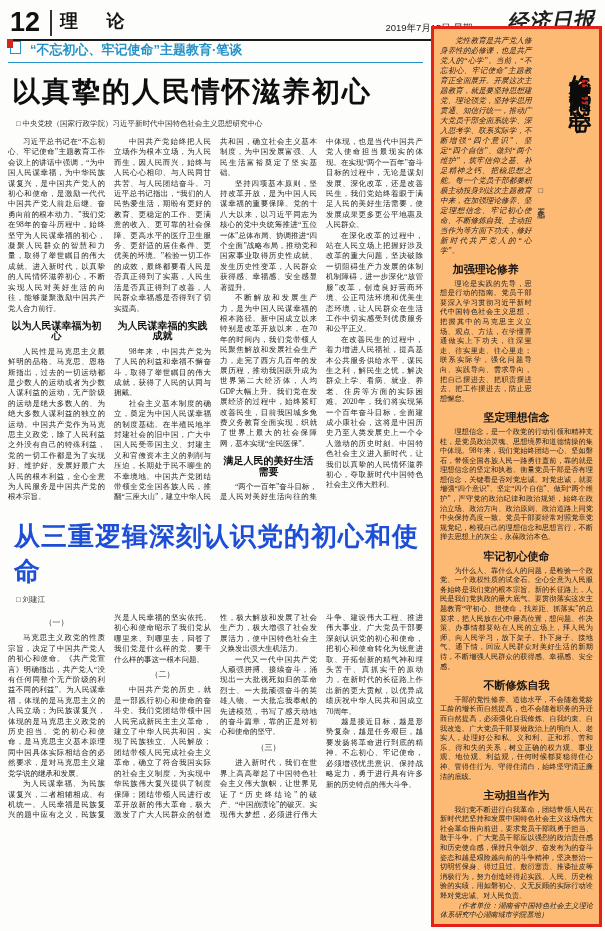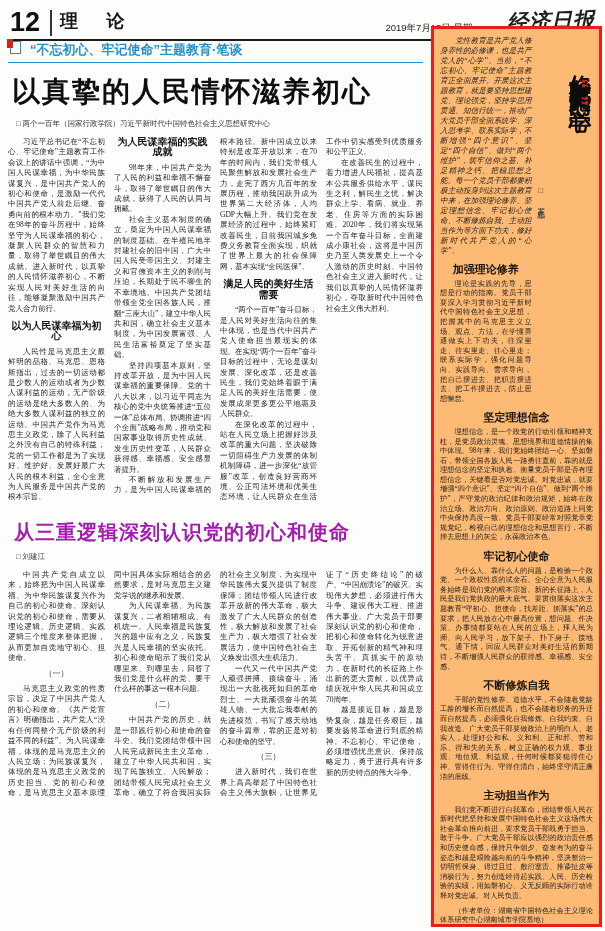--- a/index.html
+++ b/index.html
@@ -43,40 +43,40 @@
     column-count:4; column-gap:9px; column-fill:auto;
     font-size:7.5px; line-height:10.4px; text-align:justify; color:#232323; }
   .a2-body { column-count:4; column-gap:9px;
     font-size:7.5px; line-height:10.4px; text-align:justify; color:#232323; }
   .a1-body p, .a2-body p, .rb p { text-indent:2em; }
   .col-head { column-span:none; text-align:center; font-family:"Liberation Sans", sans-serif;
     font-weight:bold; font-size:10px; margin:7px 0 5px; text-indent:0 !important; color:#111; }
   .divider { text-align:center; font-size:8px; margin:5px 0; color:#222; }
 
   .a2-title { margin:16px 0 6px 6px;
-    font-family:"Liberation Sans", sans-serif; font-weight:bold; font-size:20px; letter-spacing:1px; color:#a21caf; }
+    font-family:"Liberation Sans", sans-serif; font-weight:bold; font-size:26px; letter-spacing:1px; color:#1d4ed8; }
 
   
   .rb { position:absolute; left:431px; top:26px; width:171px; height:901px;
     border:3px solid #e32119; background:#fdba74; padding:7px 6px; overflow:hidden;
     font-size:7.2px; line-height:9.6px; text-align:justify; color:#232323; }
   .rb-top { display:flex; }
   .rb-leftcol { width:94px; }
   .rb-intro { font-style:italic; font-size:7.6px; line-height:10px; color:#1f1f1f; }
   .rb-intro p { text-indent:2em; }
   .rb-titlecol { width:63px; position:relative; }
   .rb-vtitle { position:absolute; right:0; top:22px; height:330px;
     writing-mode:vertical-rl; font-family:"Liberation Sans", sans-serif;
     font-weight:bold; font-size:22px; line-height:26px; letter-spacing:2px; color:#0d0d0d; }
   .rb-vtitle .q { color:#cc2420; font-weight:bold; }
   .rb-vauthor { position:absolute; left:4px; top:150px; writing-mode:vertical-rl;
     font-size:8px; letter-spacing:2px; color:#333; }
   .rb h3 { text-align:center; font-family:"Liberation Sans", sans-serif; font-weight:bold;
     font-size:11px; margin:9px 0 5px; color:#141414; }
-  .rb-attr { margin-top:5px; text-indent:2em; color:#222; }
+  .rb-attr { font-style:italic; text-indent:2em; color:#222; }
 </style>
 </head>
 <body>
 
 <div class="page">
 
   <div class="masthead-bar">
     <div class="pageno">12</div>
     <div class="pageno-rule"></div>
     <div class="section-name">理 论</div>
@@ -86,28 +86,29 @@
 
   <div class="left-region">
 
     <div class="topic-banner">
       <span class="banner-icon"></span>
       <span class="label">“不忘初心、牢记使命”主题教育·笔谈</span>
     </div>
 
     <div>
       <h1 class="a1-title">以真挚的人民情怀滋养初心</h1>
-      <div class="a1-byline">□ 两个一百年（国家行政学院）习近平新时代中国特色社会主义思想研究中心</div>
+      <div class="a1-byline">□ 中央党校（国家行政学院）习近平新时代中国特色社会主义思想研究中心</div>
       <div class="a1-body">
         <div>
             <p>习近平总书记在“不忘初心、牢记使命”主题教育工作会议上的讲话中强调，“为中国人民谋幸福，为中华民族谋复兴，是中国共产党人的初心和使命，是激励一代代中国共产党人前赴后继、奋勇向前的根本动力。”我们党在98年的奋斗历程中，始终坚守为人民谋幸福的初心，凝聚人民群众的智慧和力量，取得了举世瞩目的伟大成就。进入新时代，以真挚的人民情怀滋养初心，不断实现人民对美好生活的向往，能够凝聚激励中国共产党人合力前行。</p>
           </div>
         <div class="col-head">以为人民谋幸福为初心</div>
         <div>
             <p>人民性是马克思主义最鲜明的品格。马克思、恩格斯指出，过去的一切运动都是少数人的运动或者为少数人谋利益的运动，无产阶级的运动是绝大多数人的、为绝大多数人谋利益的独立的运动。中国共产党作为马克思主义政党，除了人民利益之外没有自己的特殊利益，党的一切工作都是为了实现好、维护好、发展好最广大人民的根本利益，全心全意为人民服务是中国共产党的根本宗旨。</p>
+            <p>中国共产党始终把人民立场作为根本立场，为人民而生，因人民而兴，始终与人民心心相印、与人民同甘共苦、与人民团结奋斗。习近平总书记指出，“我们的人民热爱生活，期盼有更好的教育、更稳定的工作、更满意的收入、更可靠的社会保障、更高水平的医疗卫生服务、更舒适的居住条件、更优美的环境。”检验一切工作的成效，最终都要看人民是否真正得到了实惠，人民生活是否真正得到了改善，人民群众幸福感是否得到了切实提高。</p>
           </div>
         <div class="col-head">为人民谋幸福的实践成就</div>
         <div>
             <p>98年来，中国共产党为了人民的利益和幸福不懈奋斗，取得了举世瞩目的伟大成就，获得了人民的认同与拥戴。</p>
             <p>社会主义基本制度的确立，奠定为中国人民谋幸福的制度基础。在半殖民地半封建社会的旧中国，广大中国人民受帝国主义、封建主义和官僚资本主义的剥削与压迫，长期处于民不聊生的不幸境地。中国共产党团结带领全党全国各族人民，推翻“三座大山”，建立中华人民共和国，确立社会主义基本制度，为中国发展富强、人民生活富裕奠定了坚实基础。</p>
             <p>坚持四项基本原则，坚持改革开放，是为中国人民谋幸福的重要保障。党的十八大以来，以习近平同志为核心的党中央统筹推进“五位一体”总体布局、协调推进“四个全面”战略布局，推动党和国家事业取得历史性成就、发生历史性变革，人民群众获得感、幸福感、安全感显著提升。</p>
             <p>不断解放和发展生产力，是为中国人民谋幸福的根本路径。新中国成立以来特别是改革开放以来，在70年的时间内，我们党带领人民聚焦解放和发展社会生产力，走完了西方几百年的发展历程，推动我国跃升成为世界第二大经济体，人均GDP大幅上升。我们党在发展经济的过程中，始终紧盯改善民生，目前我国城乡免费义务教育全面实现，织就了世界上最大的社会保障网，基本实现“全民医保”。</p>
           </div>
         <div class="col-head">满足人民的美好生活需要</div>
         <div>
@@ -116,23 +117,20 @@
             <p>在改善民生的过程中，着力增进人民福祉，提高基本公共服务供给水平，谋民生之利，解民生之忧，解决群众上学、看病、就业、养老、住房等方面的实际困难。2020年，我们将实现第一个百年奋斗目标，全面建成小康社会，这将是中国历史乃至人类发展史上一个令人激动的历史时刻。中国特色社会主义进入新时代，让我们以真挚的人民情怀滋养初心，夺取新时代中国特色社会主义伟大胜利。</p>
           </div>
 
       </div>
     </div>
 
     <div>
       <h1 class="a2-title">从三重逻辑深刻认识党的初心和使命</h1>
       <div class="a2-byline">□ 刘建江</div>
       <div class="a2-body">
-        <div>
-            <p>中国共产党自成立以来，始终把为中国人民谋幸福、为中华民族谋复兴作为自己的初心和使命。深刻认识党的初心和使命，需要从理论逻辑、历史逻辑、实践逻辑三个维度来整体把握，从而更加自觉地守初心、担使命。</p>
-          </div>
         <div class="divider">（一）</div>
         <div>
             <p>马克思主义政党的性质宗旨，决定了中国共产党人的初心和使命。《共产党宣言》明确指出，共产党人“没有任何同整个无产阶级的利益不同的利益”。为人民谋幸福，体现的是马克思主义的人民立场；为民族谋复兴，体现的是马克思主义政党的历史担当。党的初心和使命，是马克思主义基本原理同中国具体实际相结合的必然要求，是对马克思主义建党学说的继承和发展。</p>
             <p>为人民谋幸福、为民族谋复兴，二者相辅相成、有机统一。人民幸福是民族复兴的题中应有之义，民族复兴是人民幸福的坚实依托。初心和使命昭示了我们党从哪里来、到哪里去，回答了我们党是什么样的党、要干什么样的事这一根本问题。</p>
           </div>
         <div class="divider">（二）</div>
         <div>
             <p>中国共产党的历史，就是一部践行初心和使命的奋斗史。我们党团结带领中国人民完成新民主主义革命，建立了中华人民共和国，实现了民族独立、人民解放；团结带领人民完成社会主义革命，确立了符合我国实际的社会主义制度，为实现中华民族伟大复兴提供了制度保障；团结带领人民进行改革开放新的伟大革命，极大激发了广大人民群众的创造性，极大解放和发展了社会生产力，极大增强了社会发展活力，使中国特色社会主义焕发出强大生机活力。</p>
             <p>一代又一代中国共产党人顽强拼搏、接续奋斗，涌现出一大批视死如归的革命烈士、一大批顽强奋斗的英雄人物、一大批忘我奉献的先进模范，书写了感天动地的奋斗篇章，靠的正是对初心和使命的坚守。</p>
           </div>

